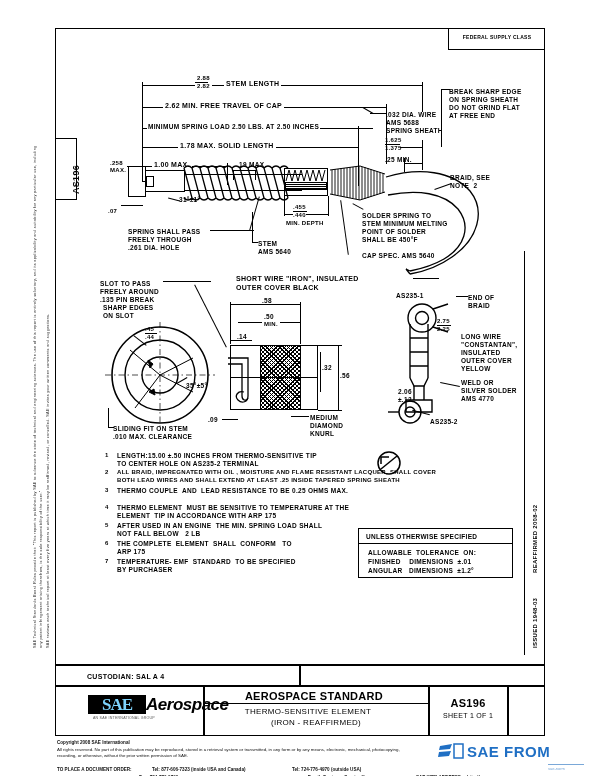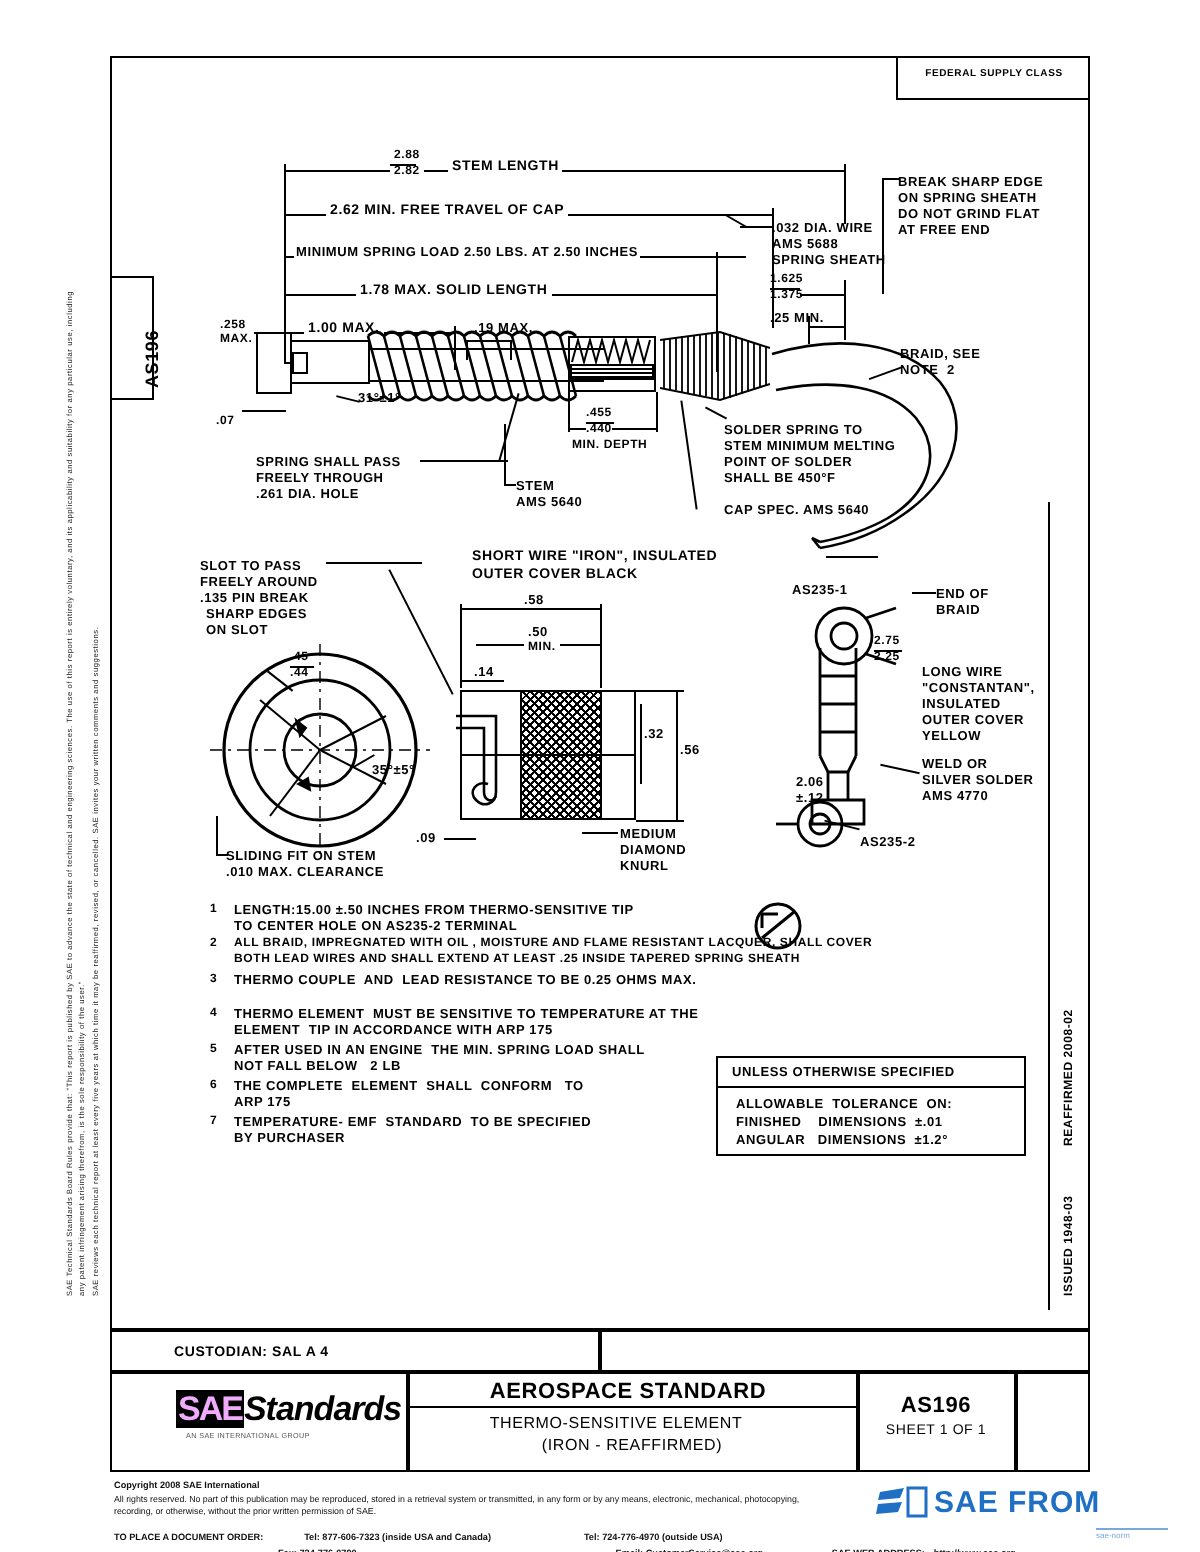--- a/index.html
+++ b/index.html
@@ -25,21 +25,21 @@
   .knurl{position:absolute;
     background-image:
       repeating-linear-gradient(45deg,#000 0 1px,transparent 1px 3px),
       repeating-linear-gradient(-45deg,#000 0 1px,transparent 1px 3px);
     border:1px solid #000;box-sizing:border-box;}
   .hatchfine{position:absolute;
     background-image:repeating-linear-gradient(0deg,#000 0 1px,transparent 1px 2px);
     border:1px solid #000;box-sizing:border-box;}
 
   .sae-logo{font-style:italic;font-weight:bold;font-size:17px;letter-spacing:-.5px;}
-  .sae-mark{font-style:normal;background:#000;color:#f0abfc;padding:0 1px;letter-spacing:-1px;}
+  .sae-mark{font-style:normal;background:#000;color:#7dd3fc;padding:0 14px;letter-spacing:-1px;font-family:Liberation Serif, serif;}
 
   .copy{font-size:4.4px;font-weight:normal;line-height:1.45;color:#111;}
   .copyb{font-size:4.6px;font-weight:bold;}
 
   .wm-blue{color:#1f6fc4;font-weight:bold;}
 </style>
 </head>
 <body>
 
 <div id="page">
@@ -419,21 +419,21 @@
   <div class="txt t7" style="left:87px;top:673px;">CUSTODIAN: SAL A 4</div>
   <div class="ln" style="left:299px;top:664px;width:1.5px;height:21px;"></div>
   <div class="ln" style="left:55px;top:685px;width:490px;height:1.5px;"></div>
 
   <div class="ln" style="left:203px;top:685px;width:1.5px;height:51px;"></div>
   <div class="ln" style="left:428px;top:685px;width:1.5px;height:51px;"></div>
   <div class="ln" style="left:507px;top:685px;width:1.5px;height:51px;"></div>
   <div class="ln" style="left:204px;top:703px;width:224px;height:1px;"></div>
 
   <div class="abs" style="left:88px;top:695px;">
-    <span class="sae-logo"><span class="sae-mark">SAE</span><i>Standards</i></span>
+    <span class="sae-logo"><span class="sae-mark">SAE</span><i>Aerospace</i></span>
   </div>
   <div class="txt" style="left:93px;top:716px;font-size:3.6px;font-weight:normal;color:#555;letter-spacing:.2px;">AN SAE INTERNATIONAL GROUP</div>
 
   <div class="txt t11 ctr" style="left:204px;top:690px;width:220px;">AEROSPACE STANDARD</div>
   <div class="txt t8 ctr" style="left:204px;top:708px;width:208px;font-weight:normal;">THERMO-SENSITIVE ELEMENT</div>
   <div class="txt t8 ctr" style="left:204px;top:719px;width:224px;font-weight:normal;">(IRON - REAFFIRMED)</div>
 
   <div class="txt t11 ctr" style="left:429px;top:697px;width:78px;">AS196</div>
   <div class="txt t7 ctr" style="left:429px;top:712px;width:78px;font-weight:normal;">SHEET 1 OF 1</div>
 

